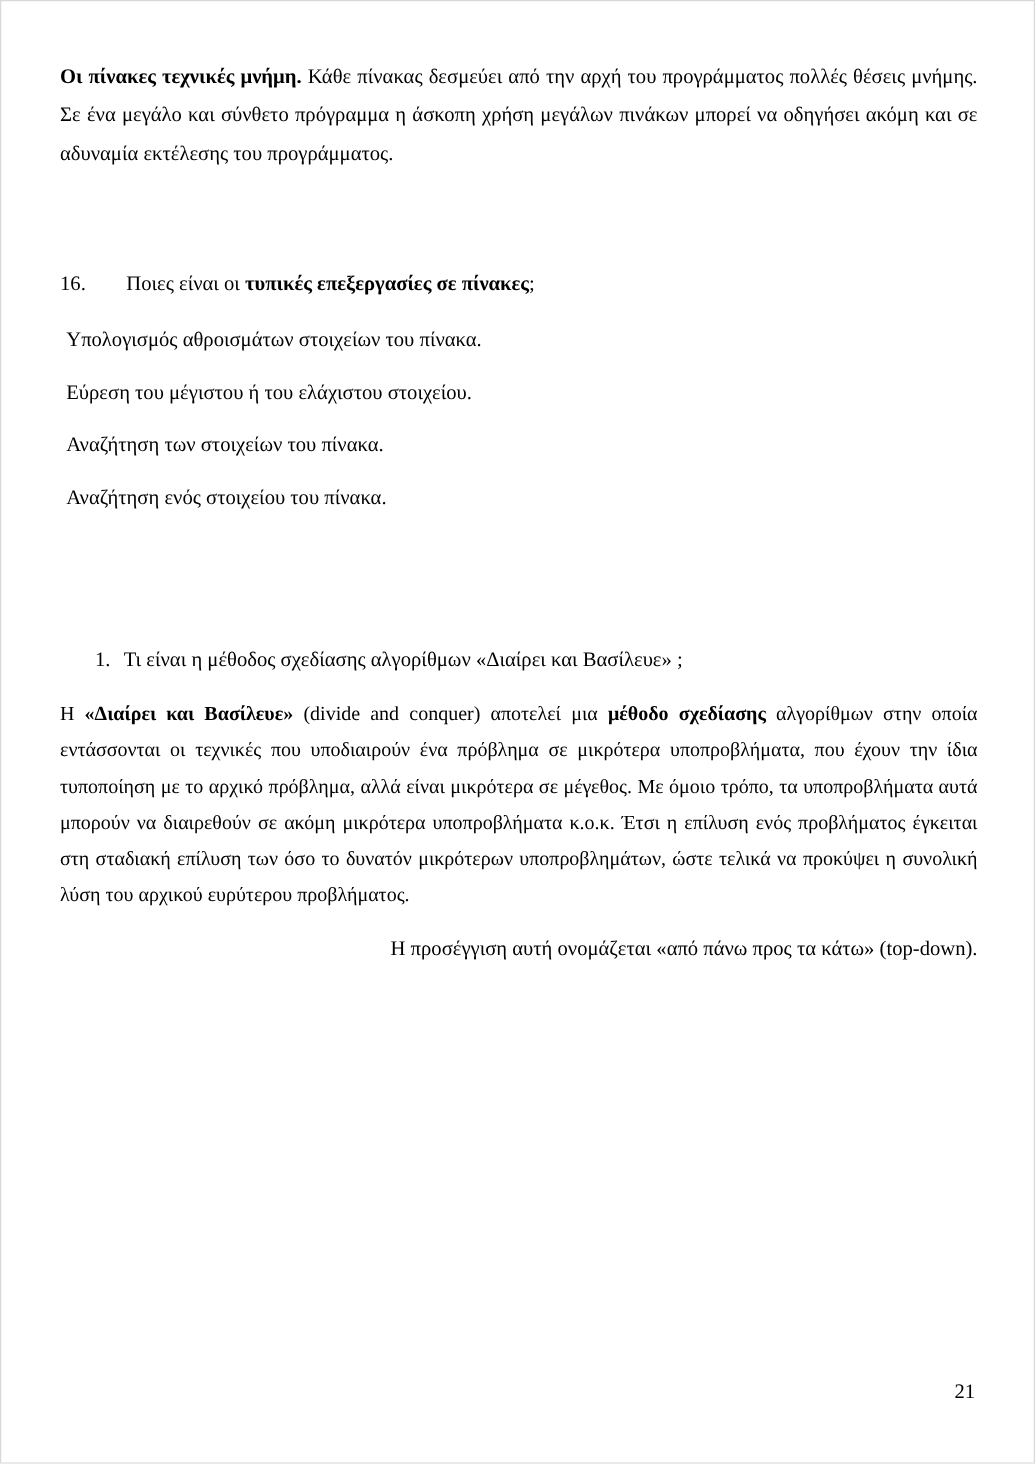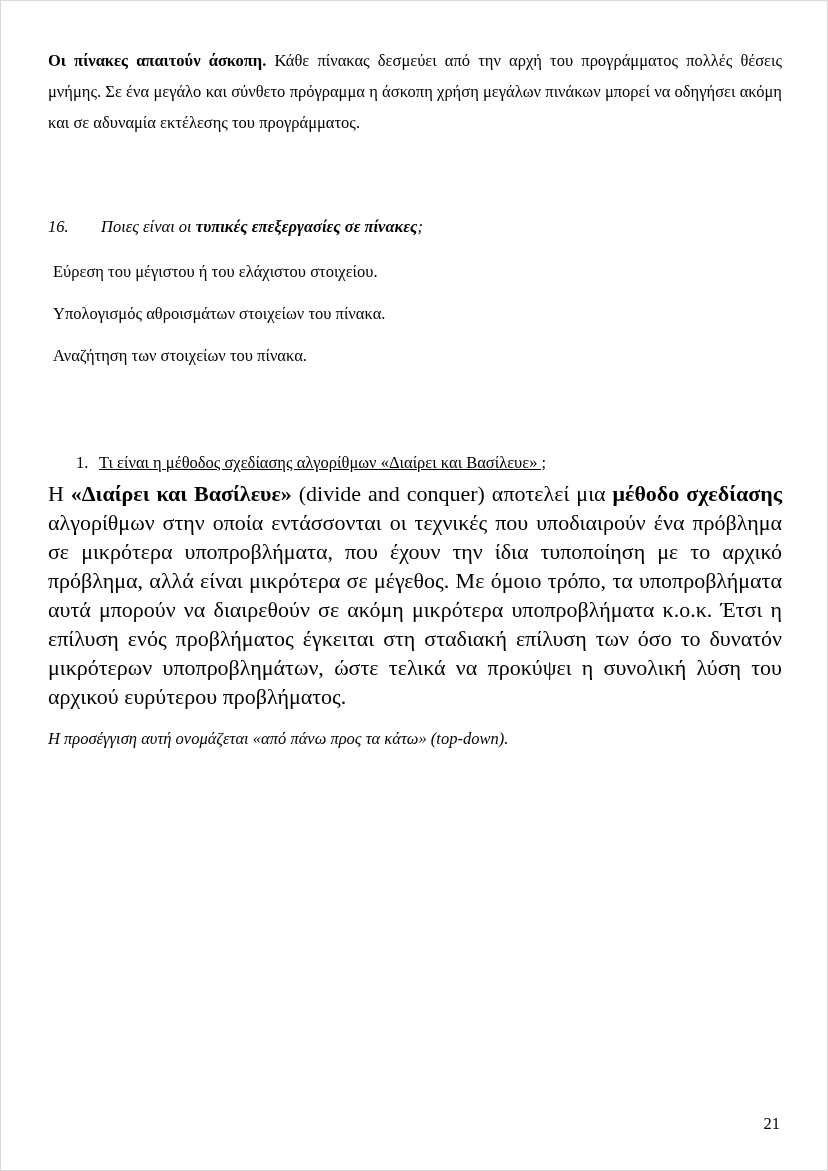--- a/index.html
+++ b/index.html
@@ -17,78 +17,77 @@
   }
   .content { padding: 44px 45px 0 47px; }
   .para {
     font-size: 16.5px;
     line-height: 31px;
     text-align: justify;
     margin-bottom: 21px;
   }
   .para .lead-bold { font-weight: bold; }
   .question-line { font-size: 16.5px; line-height: 31px; }
-  .q16 { margin-top: 73px; font-style: italic; }
+  .q16 { margin-top: 73px; }
   .q16 .qnum { display: inline-block; width: 53px; }
   .q16 .q-bold { font-weight: bold; }
   .answers { margin-top: 14px; }
   .answer-item {
     font-size: 16.5px;
     line-height: 31px;
     padding-left: 5px;
     margin-bottom: 11px;
   }
   .section-heading {
     margin-top: 48px;
     font-size: 16.5px;
     line-height: 31px;
     font-weight: bold;
   }
   .q1 {
-    margin-top: 76px;
+    margin-top: 99px;
     margin-left: 28px;
-    text-decoration: underline;
   }
   .q1 .qnum { display: inline-block; width: 23px; }
   .long-para {
-    margin-top: 1px;
-    font-size: 22px;
+    margin-top: 14px;
+    font-size: 16px;
     line-height: 29px;
     text-align: justify;
     margin-bottom: 13px;
   }
   .long-para .inline-bold { font-weight: bold; }
   .topdown-line {
     font-size: 16.5px;
     line-height: 29px;
-    text-align: left;
-    font-style: italic;
+    text-align: right;
   }
   .page-number {
     position: absolute;
     right: 47px;
-    bottom: 36px;
+    bottom: 47px;
     font-size: 16.5px;
   }
 </style>
 </head>
 <body>
 
 <div class="page">
   <div class="content">
 
-    <p class="para"><span class="lead-bold">Οι πίνακες απαιτούν άσκοπη.</span><span> Κάθε πίνακας δεσμεύει από την αρχή του προγράμματος πολλές θέσεις μνήμης. Σε ένα μεγάλο και σύνθετο πρόγραμμα η άσκοπη χρήση μεγάλων πινάκων μπορεί να οδηγήσει ακόμη και σε αδυναμία εκτέλεσης του προγράμματος.</span></p>
+    <p class="para"><span class="lead-bold">Οι πίνακες τεχνικές μνήμη.</span><span> Κάθε πίνακας δεσμεύει από την αρχή του προγράμματος πολλές θέσεις μνήμης. Σε ένα μεγάλο και σύνθετο πρόγραμμα η άσκοπη χρήση μεγάλων πινάκων μπορεί να οδηγήσει ακόμη και σε αδυναμία εκτέλεσης του προγράμματος.</span></p>
 
 
     <div class="question-line q16"><span class="qnum">16.</span><span>Ποιες είναι οι </span><span class="q-bold">τυπικές επεξεργασίες σε πίνακες</span><span>;</span></div>
 
     <div class="answers">
+      <div class="answer-item">Υπολογισμός αθροισμάτων στοιχείων του πίνακα.</div>
       <div class="answer-item">Εύρεση του μέγιστου ή του ελάχιστου στοιχείου.</div>
-      <div class="answer-item">Υπολογισμός αθροισμάτων στοιχείων του πίνακα.</div>
       <div class="answer-item">Αναζήτηση των στοιχείων του πίνακα.</div>
+      <div class="answer-item">Αναζήτηση ενός στοιχείου του πίνακα.</div>
     </div>
 
 
     <div class="question-line q1"><span class="qnum">1.</span><span>Τι είναι η μέθοδος σχεδίασης αλγορίθμων «Διαίρει και Βασίλευε» ;</span></div>
 
     <p class="long-para"><span>Η </span><span class="inline-bold">«Διαίρει και Βασίλευε»</span><span> (divide and conquer) αποτελεί μια </span><span class="inline-bold">μέθοδο σχεδίασης</span><span> αλγορίθμων στην οποία εντάσσονται οι τεχνικές που υποδιαιρούν ένα πρόβλημα σε μικρότερα υποπροβλήματα, που έχουν την ίδια τυποποίηση με το αρχικό πρόβλημα, αλλά είναι μικρότερα σε μέγεθος. Με όμοιο τρόπο, τα υποπροβλήματα αυτά μπορούν να διαιρεθούν σε ακόμη μικρότερα υποπροβλήματα κ.ο.κ. Έτσι η επίλυση ενός προβλήματος έγκειται στη σταδιακή επίλυση των όσο το δυνατόν μικρότερων υποπροβλημάτων, ώστε τελικά να προκύψει η συνολική λύση του αρχικού ευρύτερου προβλήματος.</span></p>
 
     <p class="topdown-line">Η προσέγγιση αυτή ονομάζεται «από πάνω προς τα κάτω» (top-down).</p>
 
   </div>

